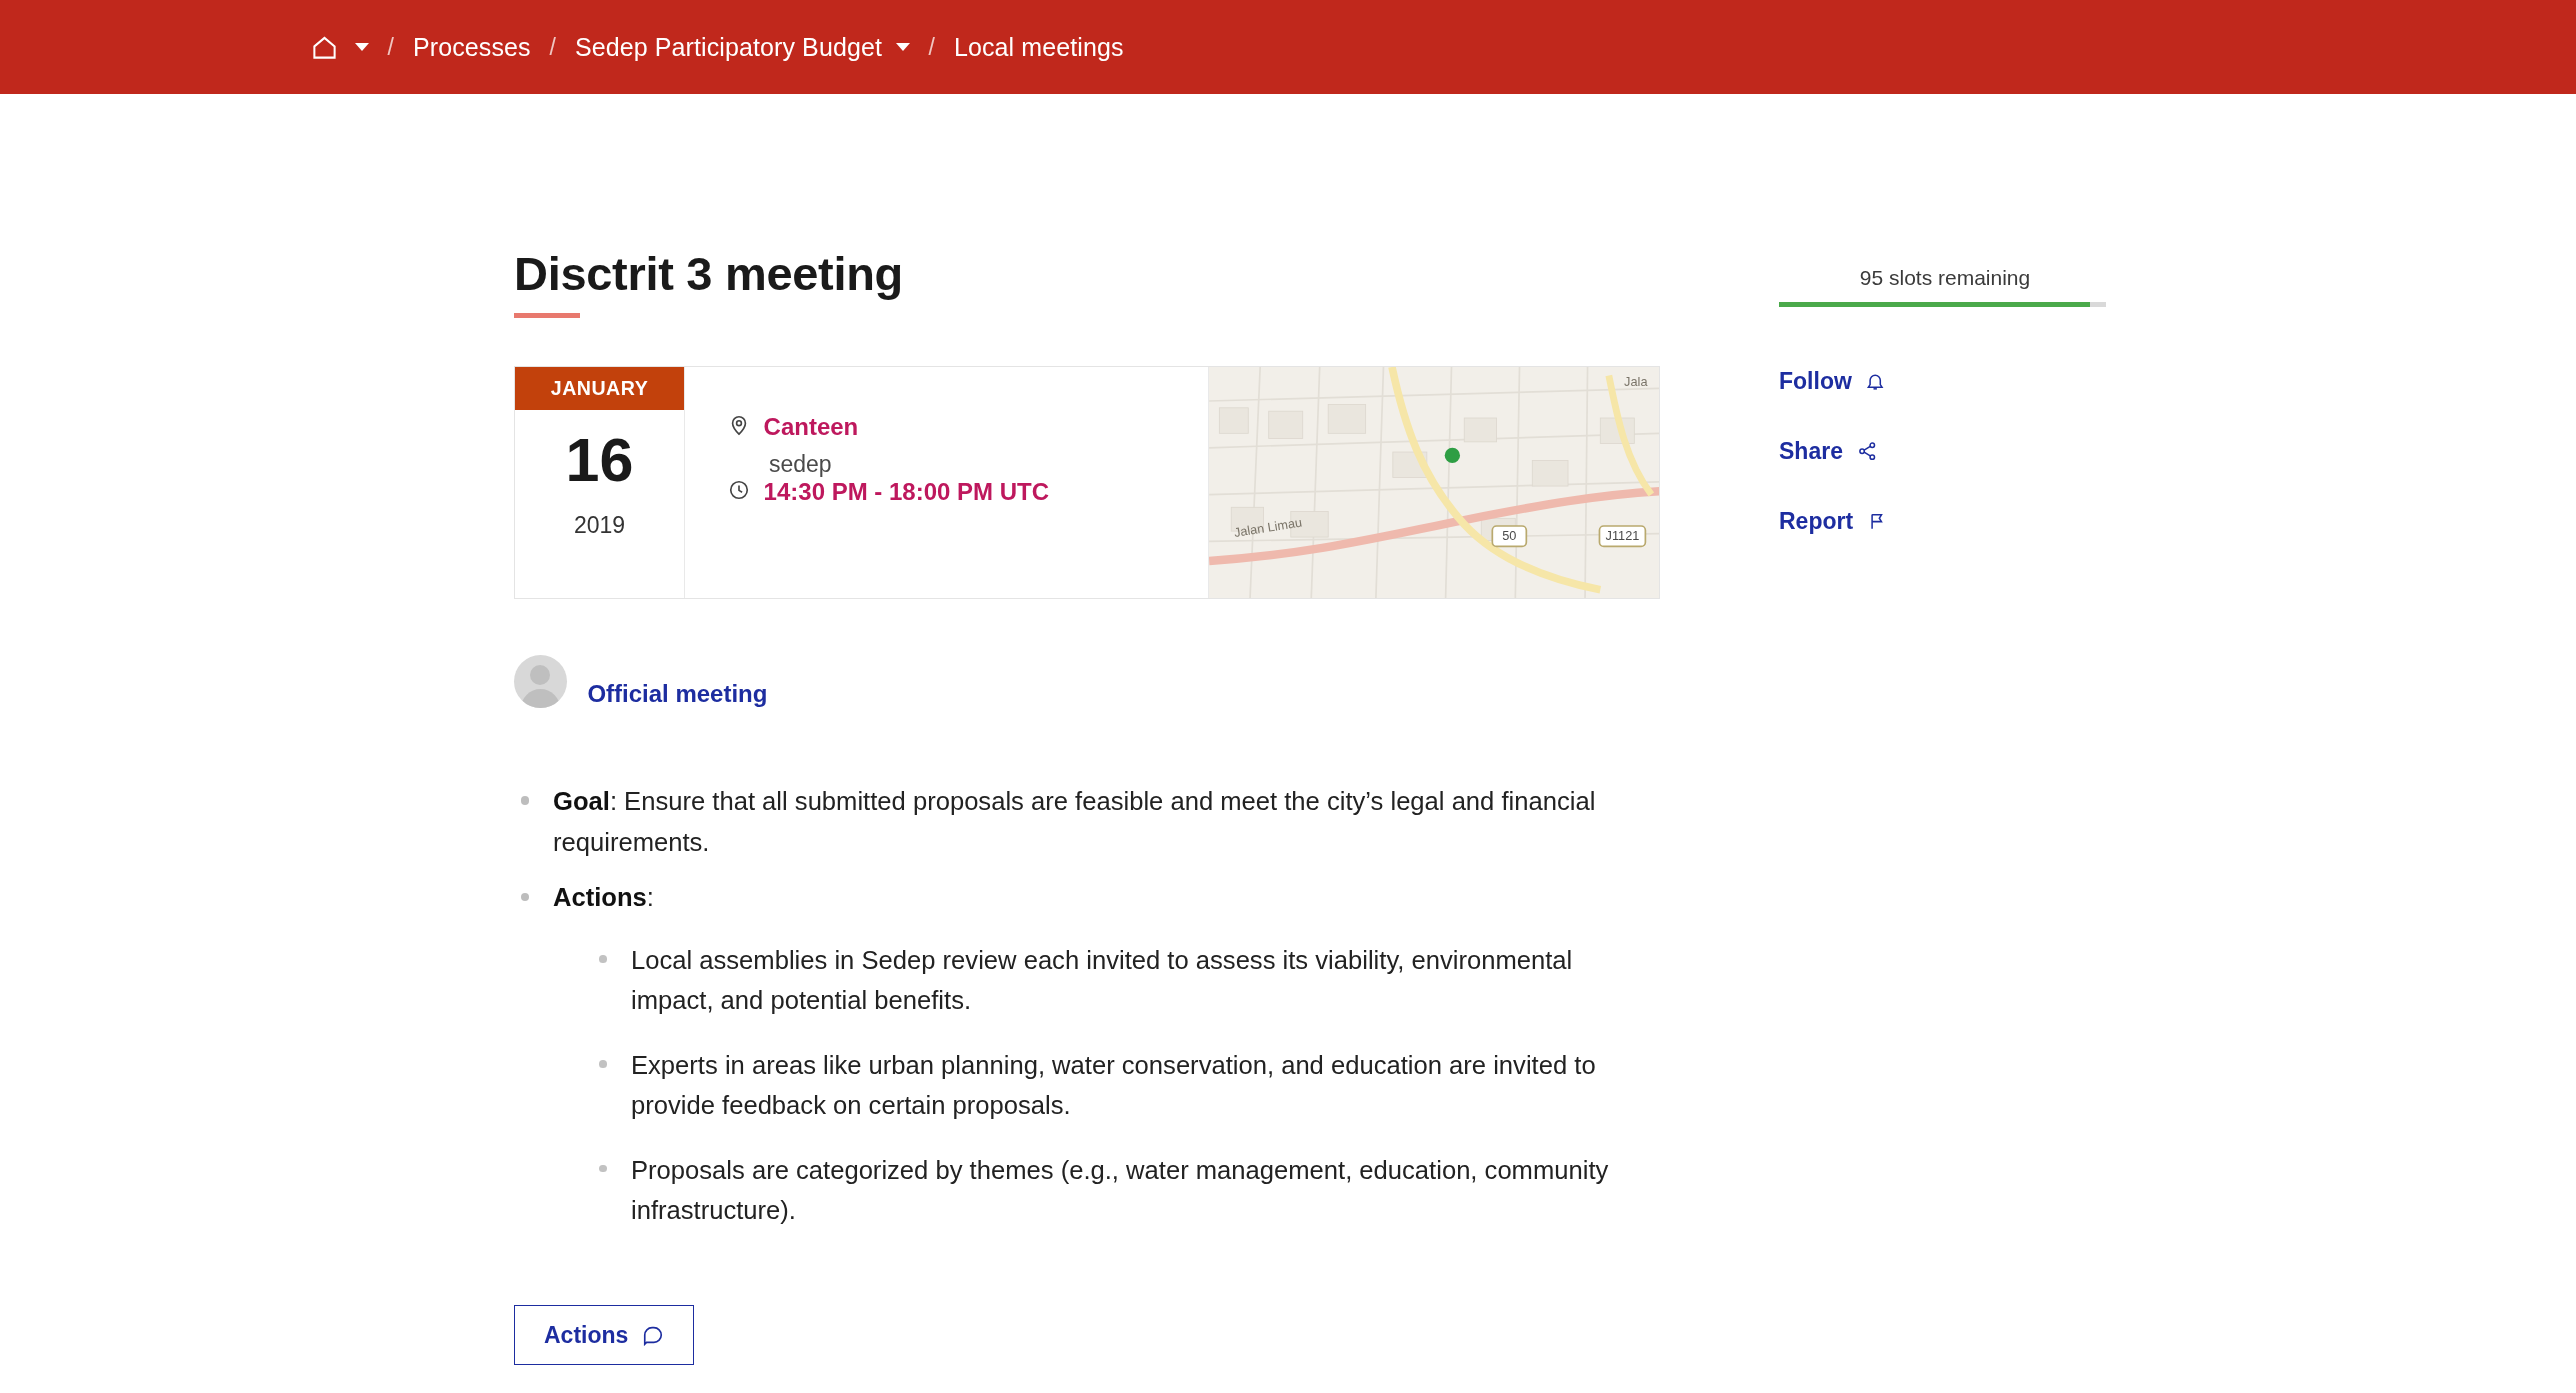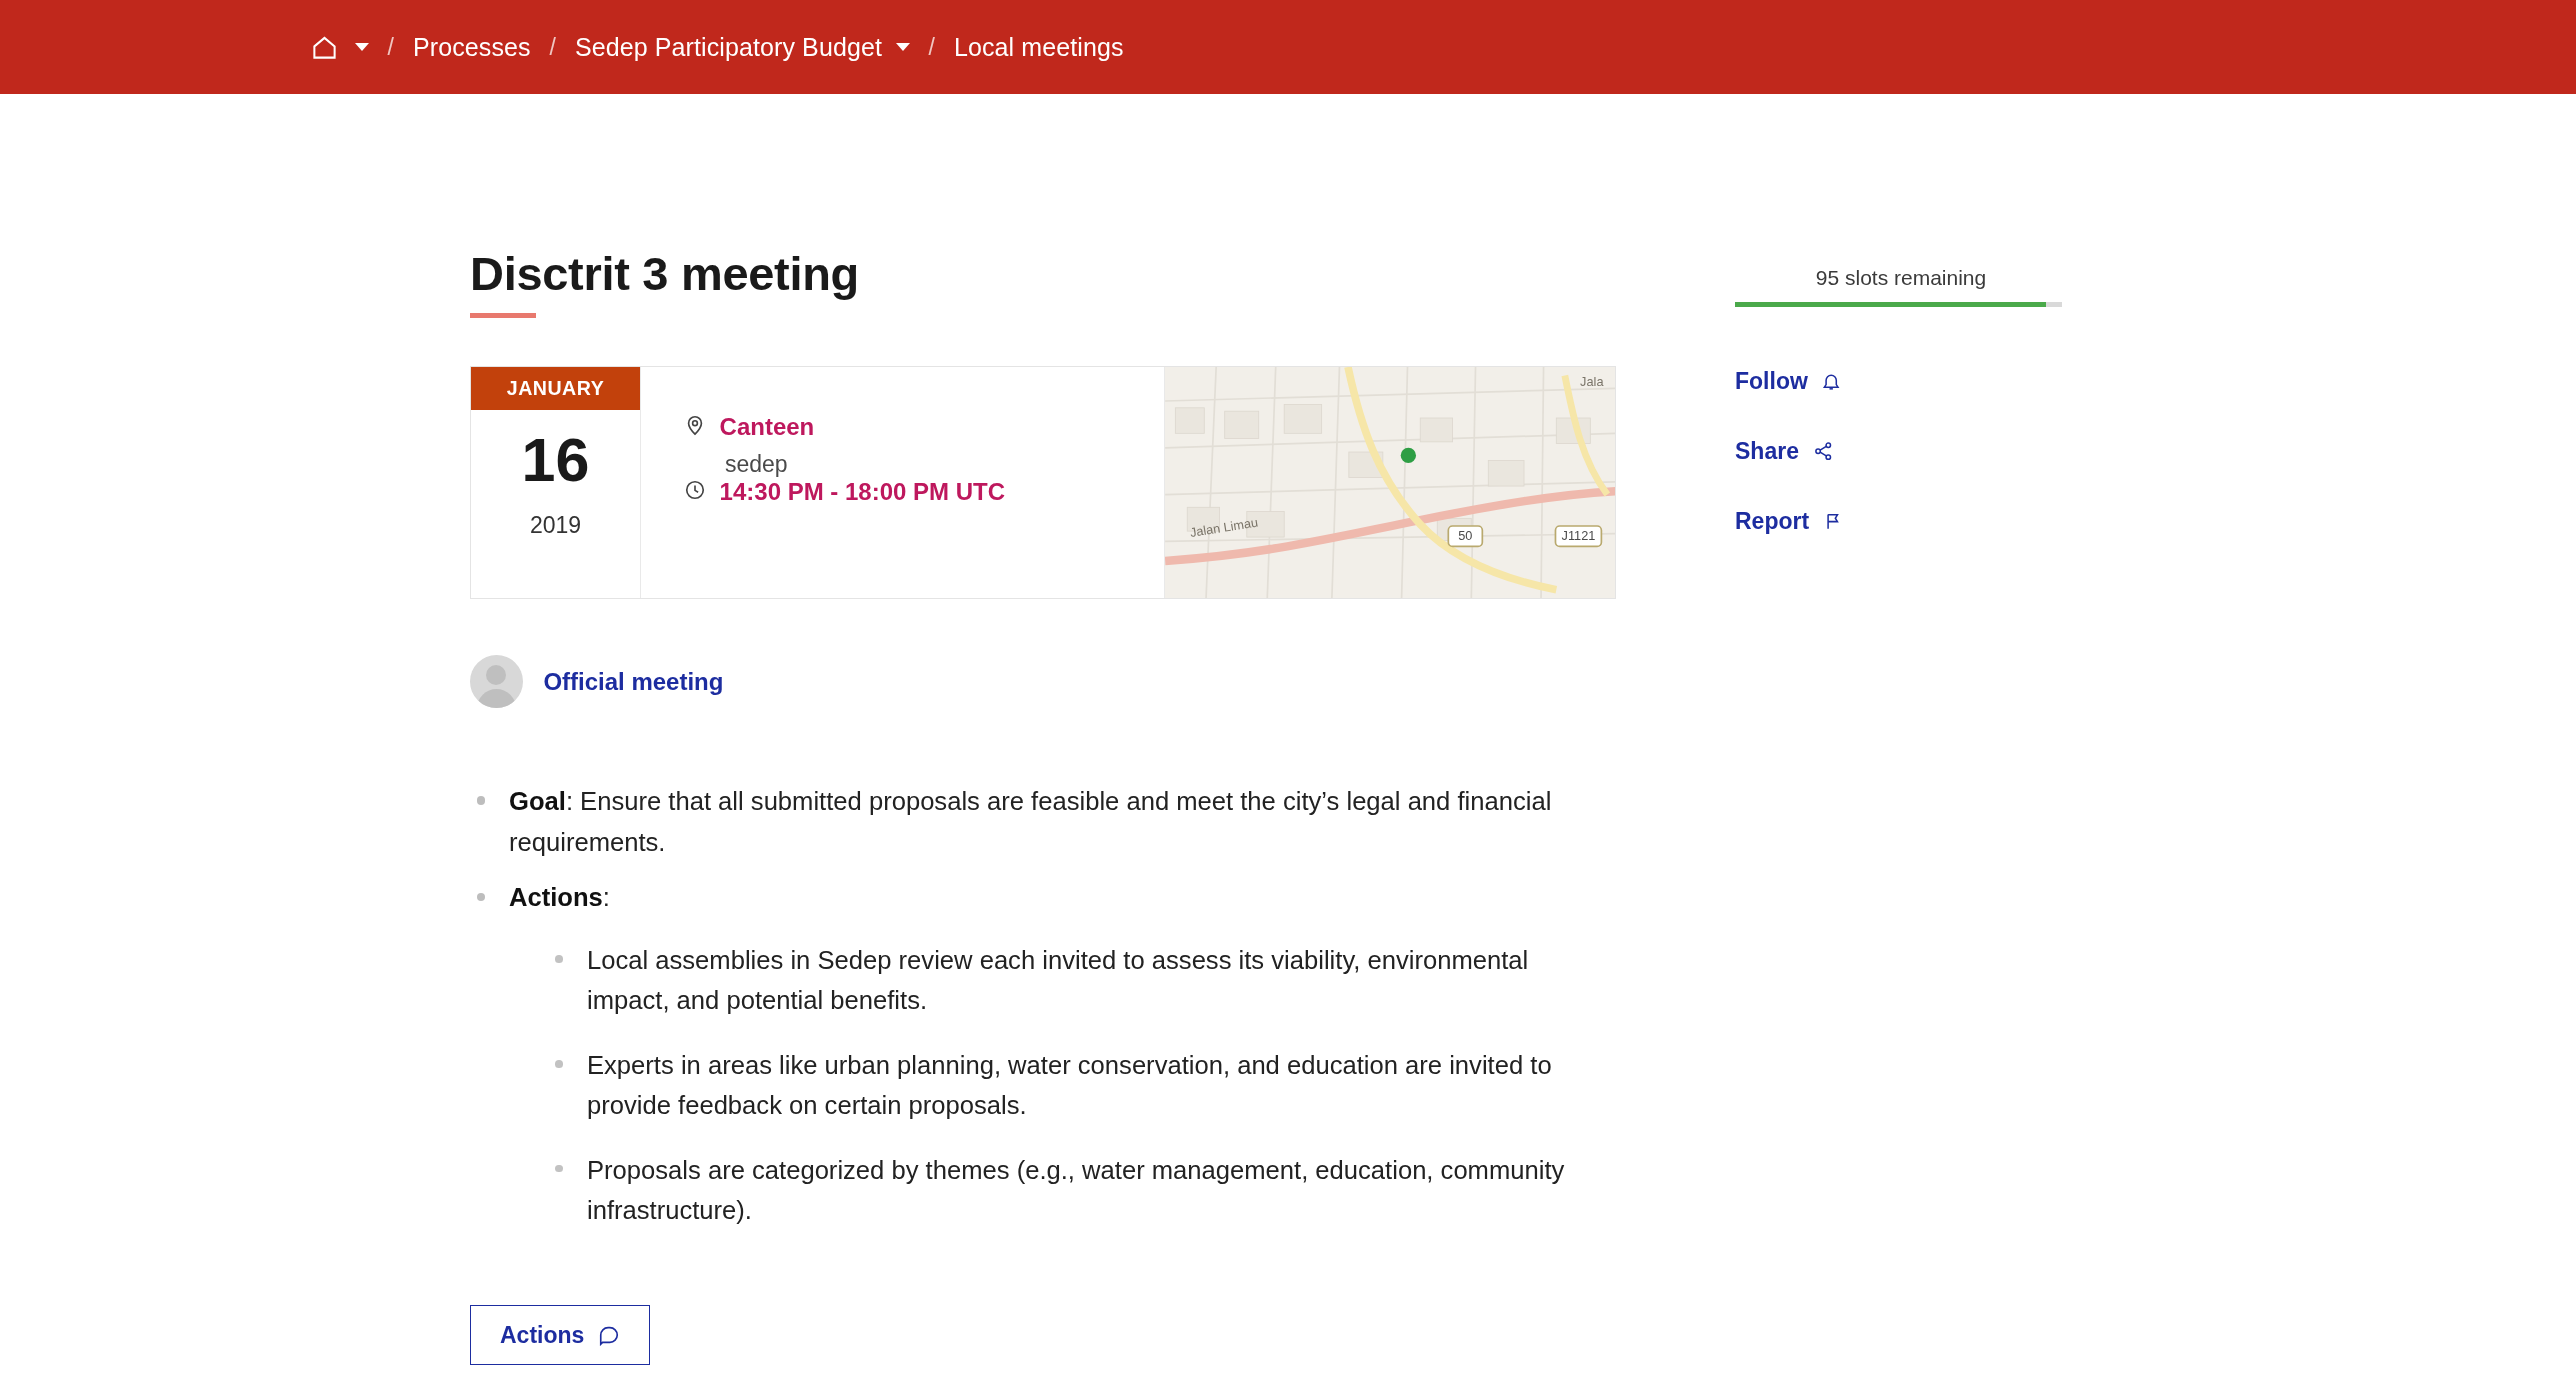--- a/index.html
+++ b/index.html
@@ -49,20 +49,21 @@
     vertical-align: middle;
   }
   .crumb-group { display: flex; align-items: center; }
 
   
   .page {
     display: flex;
     padding: 0 0 0 470px;
     margin-top: 153px;
     gap: 0;
+    margin-left: 44px;
   }
   .main-col { width: 1146px; }
   .side-col { width: 332px; margin-left: 119px; }
 
   
   .title {
     font-size: 47px;
     font-weight: bold;
     color: #1a1a1a;
     letter-spacing: -0.3px;
@@ -140,21 +141,21 @@
     position: relative;
     overflow: hidden;
     border-left: 0.9px solid #e9e9e9;
   }
   .map svg { display: block; }
 
   
   .author {
     margin-top: 56px;
     display: flex;
-    align-items: center;
+    align-items: flex-end;
     gap: 20.4px;
   }
   .avatar {
     width: 53px; height: 53px;
     border-radius: 50%;
     background: #d8d8d8;
     position: relative;
     overflow: hidden;
   }
   .avatar::before {

